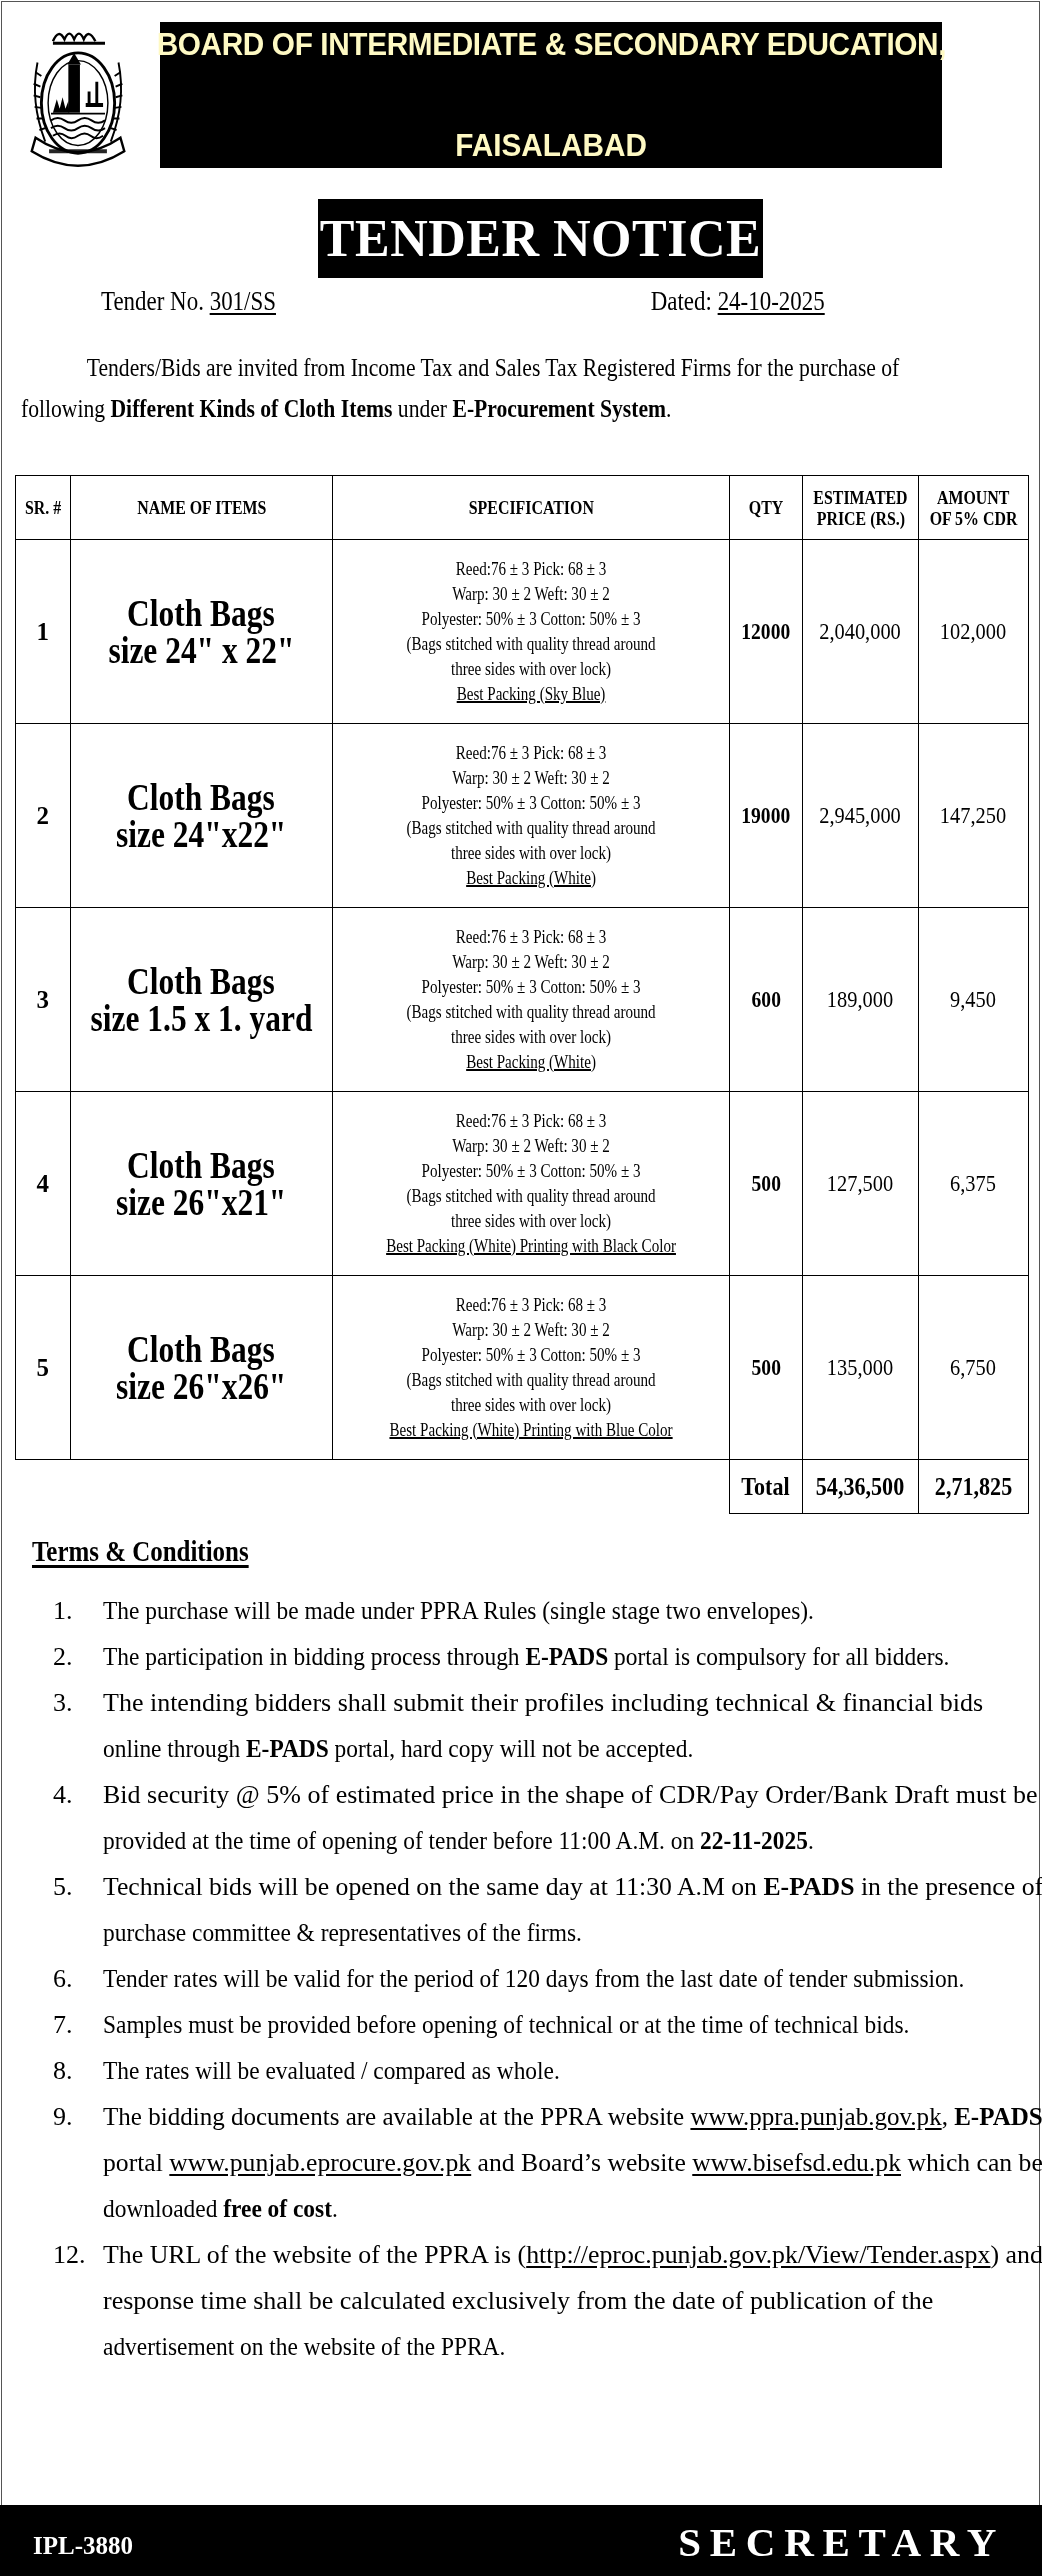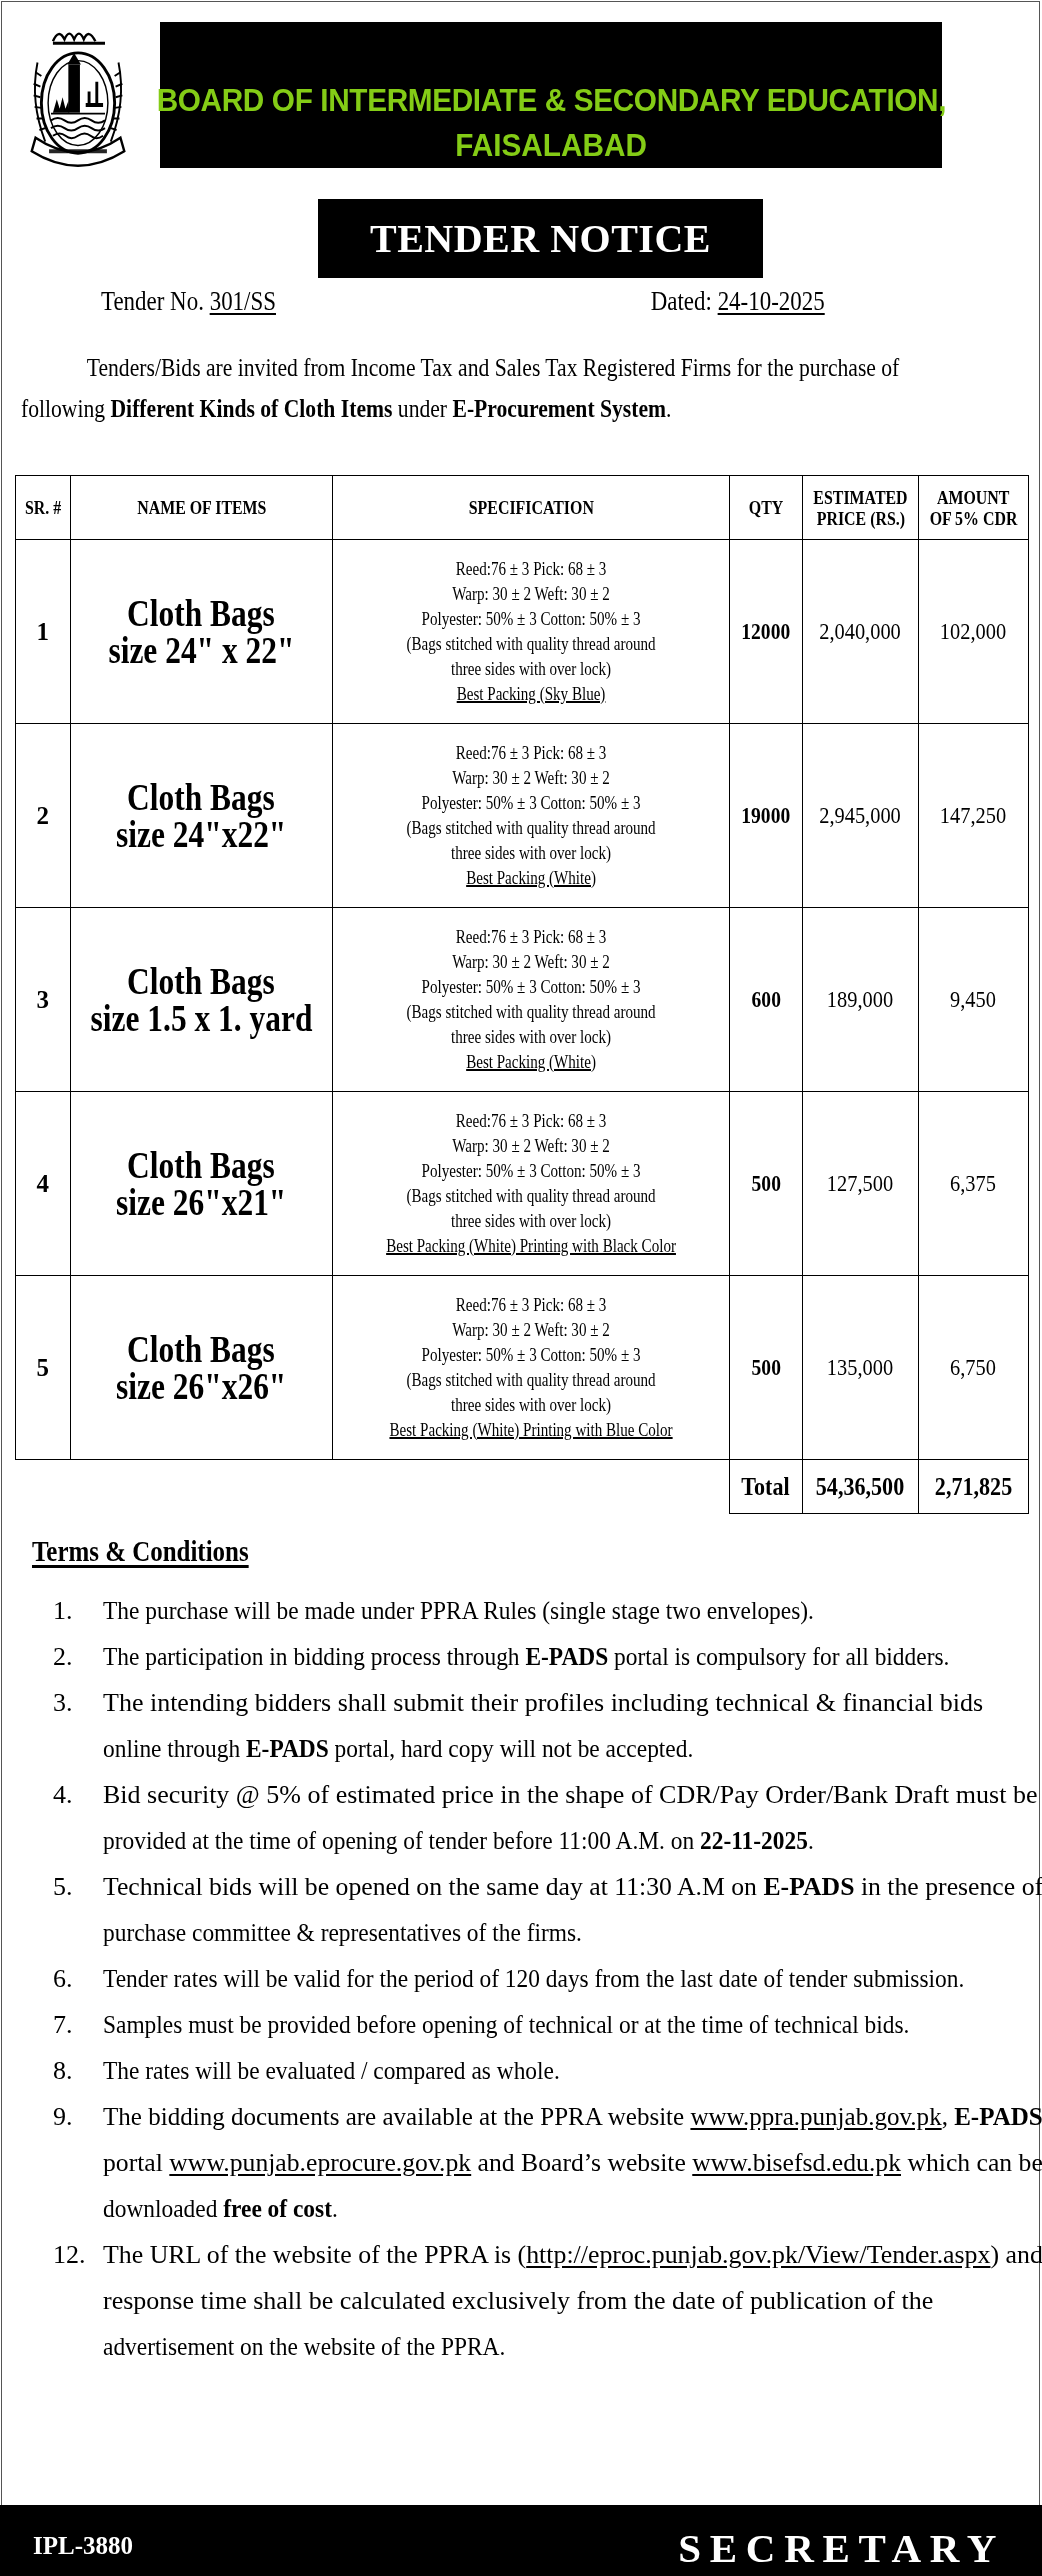--- a/index.html
+++ b/index.html
@@ -4,29 +4,29 @@
 <style>
   * { box-sizing: border-box; margin: 0; padding: 0; }
   html, body { width: 1042px; height: 2576px; background: #ffffff; overflow: hidden; }
   body { position: relative; font-family: "Liberation Serif", "DejaVu Serif", serif; color: #000; }
   .frame { position: absolute; left: 1px; top: 1px; width: 1039px; height: 2574px; border: 1.9px solid #555; }
 
   
   .logo { position: absolute; left: 24px; top: 13.6px; width: 108px; height: 153px; }
 
   
-  .banner { position: absolute; left: 160px; top: 22px; width: 782px; height: 146px; background: #000; color: #84cc16;
-            display: flex; flex-direction: column; align-items: center; justify-content: flex-end;
+  .banner { position: absolute; left: 160px; top: 22px; width: 782px; height: 146px; background: #000; color: #fef9c3;
+            display: flex; flex-direction: column; align-items: center; justify-content: space-between;
             font-family: "Liberation Sans", "DejaVu Sans", sans-serif; font-weight: bold; }
   .banner .l1 { font-size: 32px; letter-spacing: -0.4px; transform: scaleX(0.93); white-space: nowrap; line-height: 45px; }
   .banner .l2 { font-size: 32px; line-height: 45px; transform: scaleX(0.93); }
 
   .notice-box { position: absolute; left: 318px; top: 199px; width: 445px; height: 79px; background: #000; color: #fff;
                 display: flex; align-items: center; justify-content: center; }
-  .notice-box span { font-family: "Liberation Serif", serif; font-weight: bold; font-size: 40px; letter-spacing: 0.5px; }
+  .notice-box span { font-family: "Liberation Serif", serif; font-weight: bold; font-size: 52px; letter-spacing: 0.5px; }
 
   .meta-row { position: absolute; top: 286px; left: 0; width: 889px; height: 39px; font-weight: normal; font-size: 27px; padding-left: 20px; }
   .meta-left { position: absolute; left: 101px; top: 0; white-space: nowrap; transform: scaleX(0.85); transform-origin: left; }
   .meta-right { position: absolute; right: 64px; top: 0; white-space: nowrap; transform: scaleX(0.85); transform-origin: right; }
   .u { text-decoration: underline; text-decoration-thickness: 1.9px; text-underline-offset: 2.9px; }
 
   .intro { position: absolute; left: 21px; top: 347px; width: 1007px; font-size: 25px; line-height: 41px;
            text-align: justify; text-indent: 77px; }
   .intro-line { display: block; white-space: nowrap; transform-origin: left; }
   .intro-line.l1 { padding-left: 76px; transform: scaleX(0.865); }
@@ -59,21 +59,21 @@
   .terms { position: absolute; left: 53px; top: 1588px; width: 978px; list-style: none; }
   .terms li { position: relative; padding-left: 50px; font-size: 26px; line-height: 46px; }
   .terms li .n { position: absolute; left: 0; top: 0; width: 43px; }
   .terms li .ln { display: block; white-space: nowrap; transform-origin: left; }
   .terms b { font-weight: bold; }
   .terms .link { text-decoration: underline; text-underline-offset: 2.9px; }
 
   
   .footer { position: absolute; left: 0; top: 2505px; width: 1042px; height: 71px; background: #000; color: #fff; }
   .footer .ipl { position: absolute; left: 33px; top: 27px; font-weight: bold; font-size: 25px; }
-  .footer .sec { position: absolute; right: 37px; top: 19px; font-weight: bold; font-size: 41px; letter-spacing: 8.7px; }
+  .footer .sec { position: absolute; right: 37px; top: 13px; font-weight: bold; font-size: 41px; letter-spacing: 8.7px; }
 </style>
 </head>
 <body>
 
 <div class="frame"></div>
 
 <svg class="logo" viewBox="0 0 112 158">
   <g fill="none" stroke="#000" stroke-width="2.5">
 
     <path d="M30 28 q6 -14 12 -2 q5 -12 10 0 q5 -12 10 0 q5 -12 12 2"></path>

